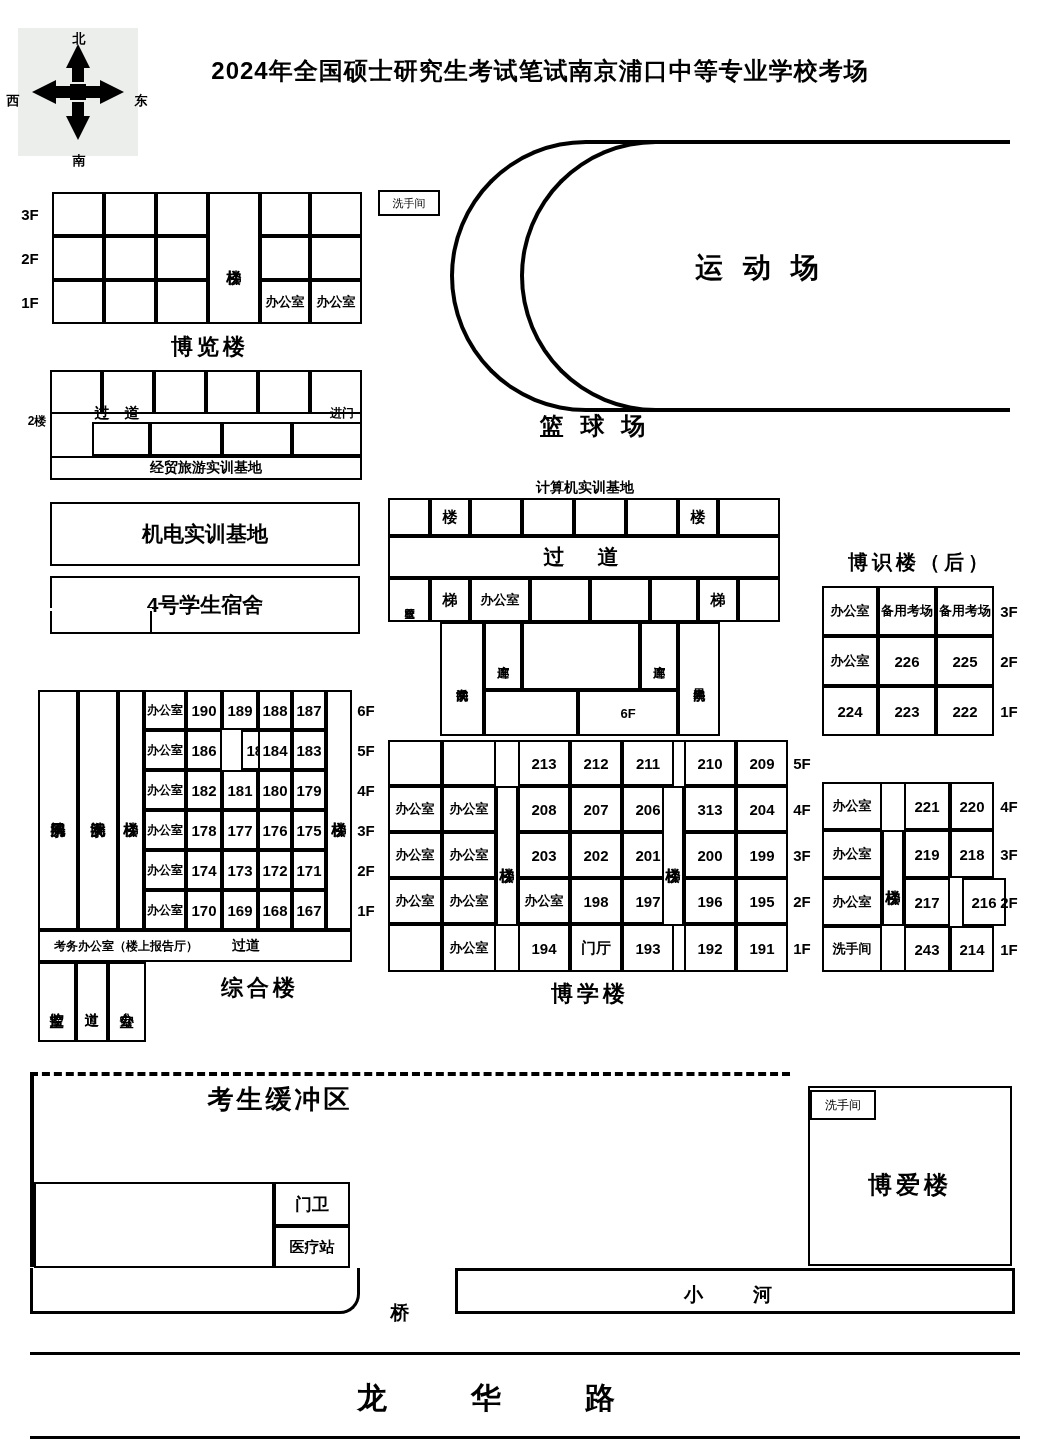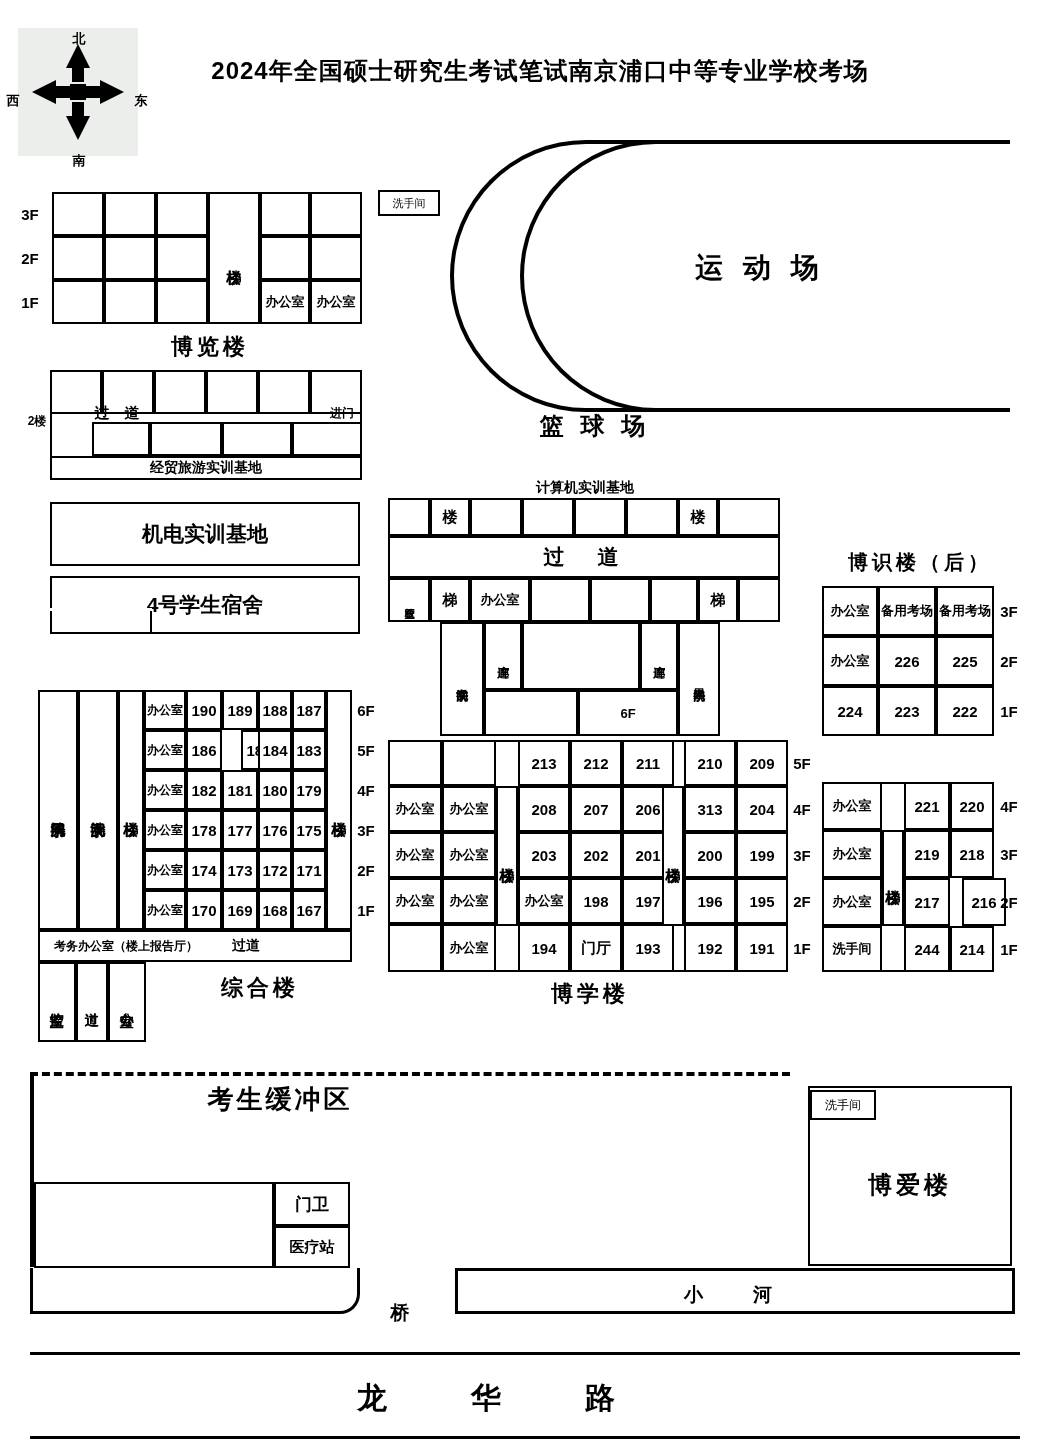--- a/index.html
+++ b/index.html
@@ -291,21 +291,21 @@
   <div class="lbl md" style="left:994px;top:782px;width:30px;height:48px;">4F</div>
   <div class="cell" style="left:822px;top:830px;width:60px;height:48px;font-size:13px;">办公室</div>
   <div class="cell" style="left:904px;top:830px;width:46px;height:48px;">219</div>
   <div class="cell" style="left:950px;top:830px;width:44px;height:48px;">218</div>
   <div class="lbl md" style="left:994px;top:830px;width:30px;height:48px;">3F</div>
   <div class="cell" style="left:822px;top:878px;width:60px;height:48px;font-size:13px;">办公室</div>
   <div class="cell" style="left:904px;top:878px;width:46px;height:48px;">217</div>
   <div class="cell" style="left:962px;top:878px;width:44px;height:48px;">216</div>
   <div class="lbl md" style="left:994px;top:878px;width:30px;height:48px;">2F</div>
   <div class="cell" style="left:822px;top:926px;width:60px;height:46px;font-size:13px;">洗手间</div>
-  <div class="cell" style="left:904px;top:926px;width:46px;height:46px;">244</div>
+  <div class="cell" style="left:904px;top:926px;width:46px;height:46px;">243</div>
   <div class="cell" style="left:950px;top:926px;width:44px;height:46px;">214</div>
   <div class="lbl md" style="left:994px;top:926px;width:30px;height:46px;">1F</div>
   <div class="cell" style="left:882px;top:830px;width:22px;height:96px;">
       <span class="vert md">楼梯</span>
     </div>
 
   <div class="dash" style="left:30px;top:1072px;width:760px;"></div>
   <div class="abs" style="left:30px;top:1072px;width:3px;height:195px;border-left:4px solid #000;"></div>
   <div class="lbl" style="left:150px;top:1080px;width:260px;height:38px;font-size:26px;font-weight:bold;letter-spacing:3px;font-family:Liberation Mono, monospace;">考生缓冲区</div>
 

